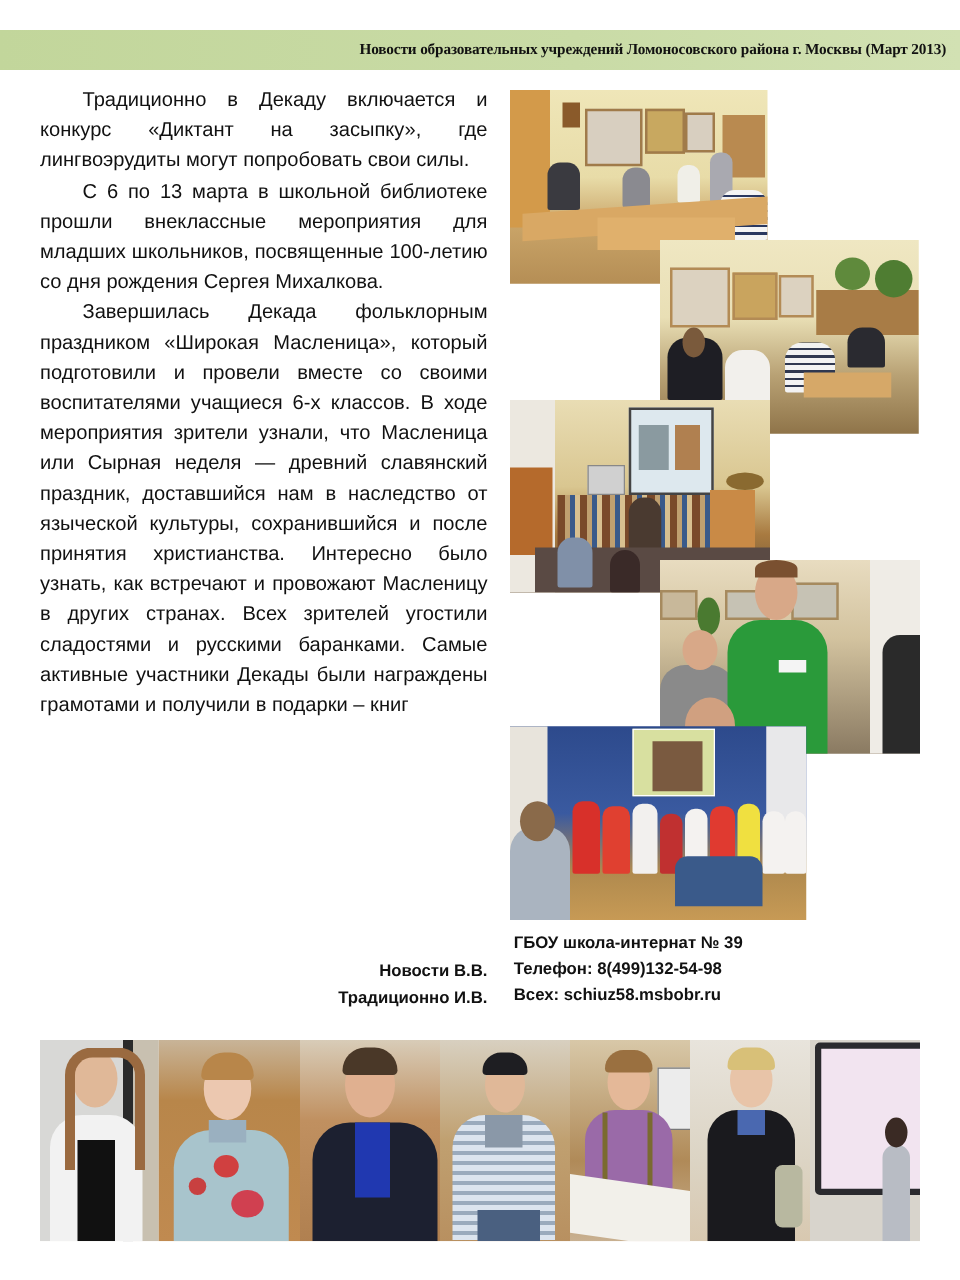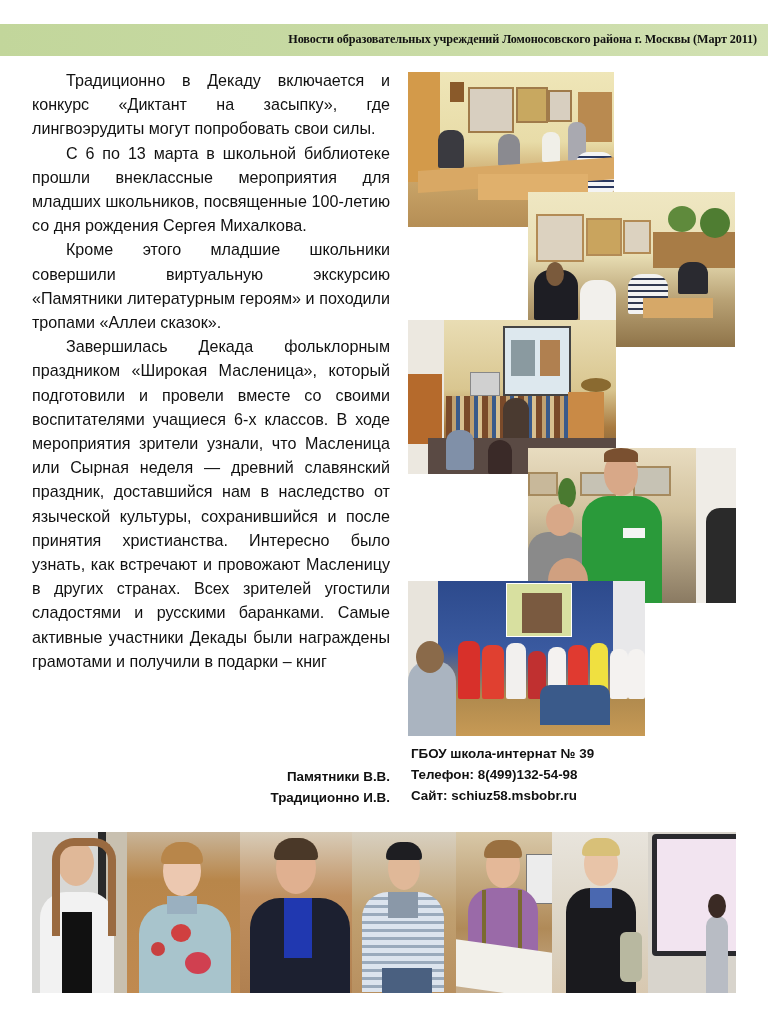--- a/index.html
+++ b/index.html
@@ -42,32 +42,31 @@
   .contact { position: absolute; left: 411px; top: 743px; font-weight: bold;
              font-size: 13.4px; line-height: 21px; color: #111; white-space: nowrap; }
 
   .strip { position: absolute; left: 32px; top: 832px; width: 704px; height: 161px; overflow: hidden; }
   .panel { position: absolute; top: 0; height: 161px; overflow: hidden; }
 </style>
 </head>
 <body>
 
 <div class="header-band">
-  <div class="header-title">Новости образовательных учреждений Ломоносовского района г. Москвы (Март 2011)</div>
+  <div class="header-title">Новости образовательных учреждений Ломоносовского района г. Москвы (Март 2013)</div>
 </div>
 
 <div class="article">
   <p>Традиционно в Декаду включается и конкурс «Диктант на засыпку», где лингвоэрудиты могут попробовать свои силы.</p>
   <p>С 6 по 13 марта в школьной библиотеке прошли внеклассные мероприятия для младших школьников, посвященные 100-летию со дня рождения Сергея Михалкова.</p>
-  <p>Кроме этого младшие школьники совершили виртуальную экскурсию «Памятники литературным героям» и походили тропами «Аллеи сказок».</p>
   <p>Завершилась Декада фольклорным праздником «Широкая Масленица», который подготовили и провели вместе со своими воспитателями учащиеся 6-х классов. В ходе мероприятия зрители узнали, что Масленица или Сырная неделя — древний славянский праздник, доставшийся нам в наследство от языческой культуры, сохранившийся и после принятия христианства. Интересно было узнать, как встречают и провожают Масленицу в других странах. Всех зрителей угостили сладостями и русскими баранками. Самые активные участники Декады были награждены грамотами и получили в подарки – книг</p>
 </div>
 
 <div class="signature">
-  <div>Памятники В.В.</div>
+  <div>Новости В.В.</div>
   <div>Традиционно И.В.</div>
 </div>
 
 <div class="photo" id="p1">
   <div class="shape" style="left:0;top:0;width:32px;height:110px;background:#d39a4a;"></div>
   <div class="shape" style="left:42px;top:10px;width:14px;height:20px;background:#8a5a2a;"></div>
   <div class="shape" style="left:60px;top:15px;width:42px;height:42px;background:#d8cfc0;border:2px solid #a07b4a;"></div>
   <div class="shape" style="left:108px;top:15px;width:28px;height:32px;background:#c8a860;border:2px solid #a07b4a;"></div>
   <div class="shape" style="left:140px;top:18px;width:20px;height:28px;background:#d8cfc0;border:2px solid #a07b4a;"></div>
   <div class="shape" style="left:170px;top:20px;width:34px;height:50px;background:#b98a50;"></div>
@@ -142,21 +141,21 @@
   <div class="shape" style="left:202px;top:68px;width:18px;height:50px;background:#f4f2f0;border-radius:8px 8px 2px 2px;"></div>
   <div class="shape" style="left:220px;top:68px;width:17px;height:50px;background:#f4f2f0;border-radius:8px 8px 2px 2px;"></div>
   <div class="shape" style="left:132px;top:104px;width:70px;height:40px;background:#3a5a8a;border-radius:10px 10px 0 0;"></div>
   <div class="shape" style="left:0;top:80px;width:48px;height:75px;background:#aab4c0;border-radius:20px 20px 0 0;"></div>
   <div class="shape" style="left:8px;top:60px;width:28px;height:32px;background:#8a6a4a;border-radius:50%;"></div>
 </div>
 
 <div class="contact">
   <div>ГБОУ школа-интернат № 39</div>
   <div>Телефон: 8(499)132-54-98</div>
-  <div>Сайт: schiuz58.msbobr.ru</div>
+  <div>Всех: schiuz58.msbobr.ru</div>
 </div>
 
 <div class="strip">
   <div class="panel" style="left:0;width:95px;background:linear-gradient(90deg,#d8d8d6 0 70%,#2a2a2a 70% 78%,#c8c0b0 78%);">
     <div class="shape" style="left:8px;top:60px;width:74px;height:101px;background:#f2f2f2;border-radius:26px 26px 0 0;"></div>
     <div class="shape" style="left:30px;top:80px;width:30px;height:81px;background:#111;"></div>
     <div class="shape" style="left:26px;top:8px;width:36px;height:46px;background:#e0b898;border-radius:50%;"></div>
     <div class="shape" style="left:20px;top:6px;width:48px;height:90px;background:transparent;border-left:8px solid #9a6a40;border-right:8px solid #9a6a40;border-top:8px solid #9a6a40;border-radius:22px 22px 0 0;"></div>
   </div>
   <div class="panel" style="left:95px;width:113px;background:linear-gradient(180deg,#c8b498 0%,#b8864a 30%,#c08a50 100%);">

